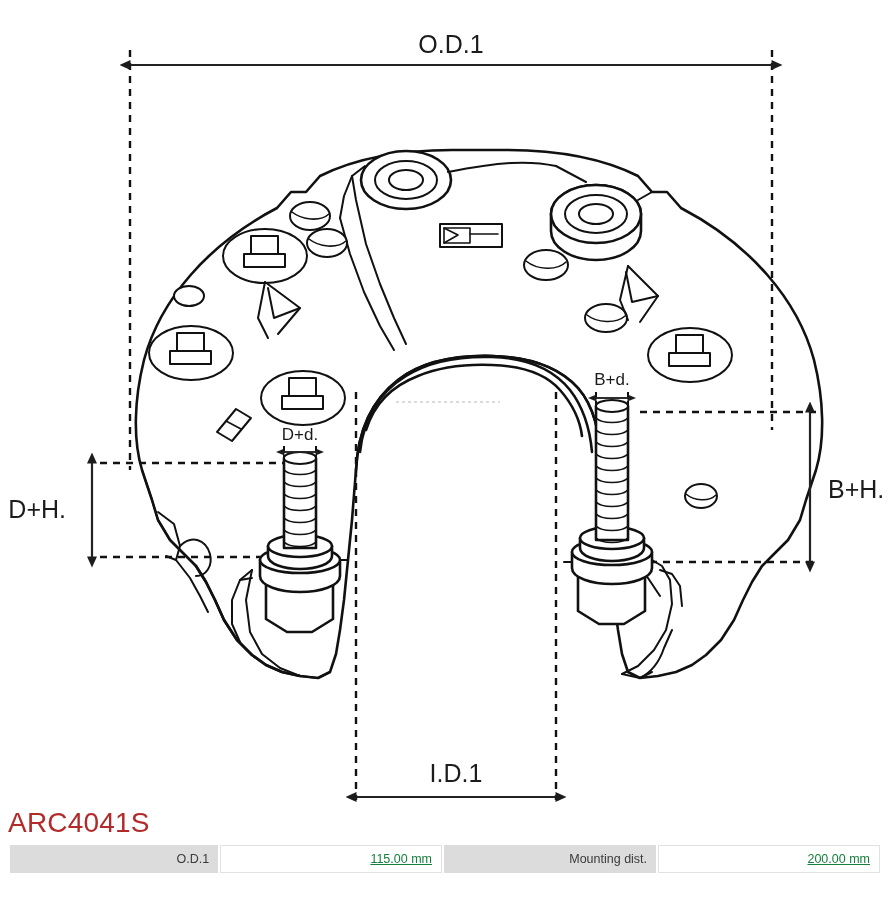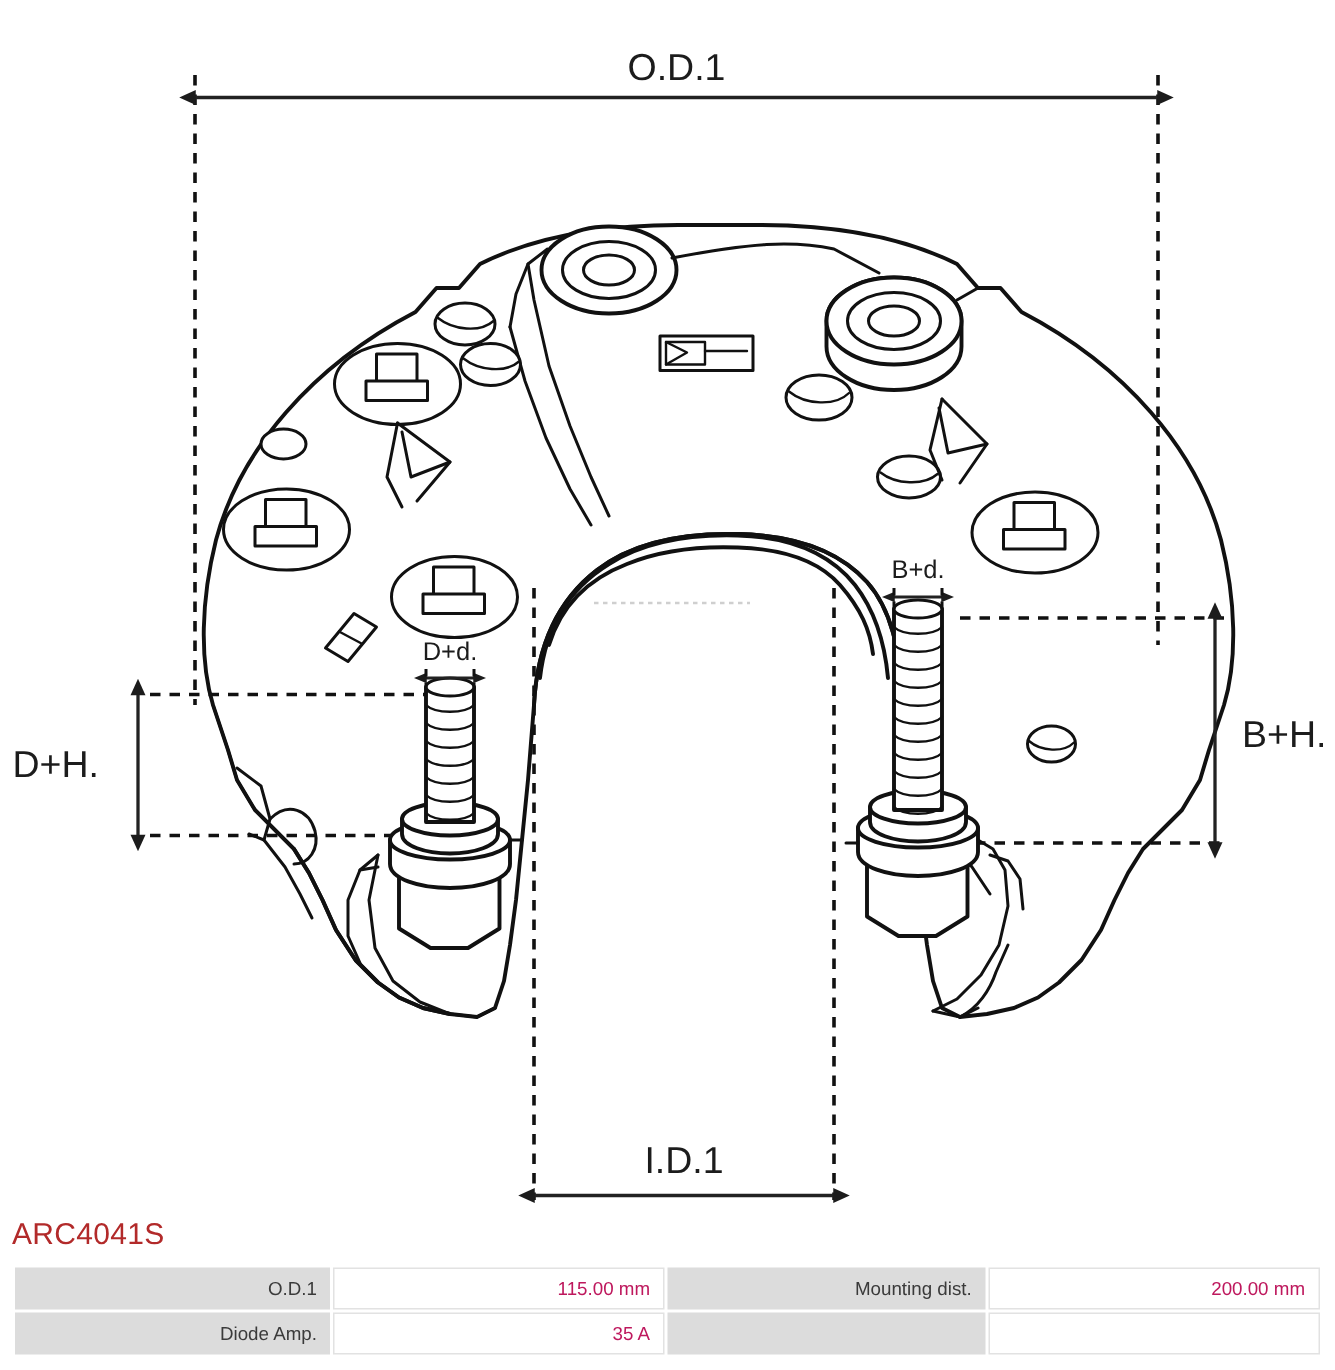--- a/index.html
+++ b/index.html
@@ -12,21 +12,21 @@
   }
   #root{position:relative;width:852px;height:913px;}
 
   
   #drawing-area{position:absolute;left:0;top:0;width:890px;height:805px;}
   #drawing-svg{display:block;width:890px;height:805px;}
 
   
   #part-number{
     position:absolute;left:8px;top:811px;
-    font-size:20px;letter-spacing:.2px;
+    font-size:28px;letter-spacing:.2px;
     font-weight:400;
     color:#b22a2a;
     line-height:24px;
     white-space:nowrap;
   }
 
   
   #spec-table{
     position:absolute;left:8px;top:843px;
     width:874px;
@@ -44,22 +44,23 @@
   td.cell-label{
     background:#dcdcdc;
     text-align:right;
     color:#3a3a3a;
     width:205px;
   }
   td.cell-value{
     background:#ffffff;
     border:1px solid #e2e2e2;
     text-align:right;
-    color:#be185d;
+    color:#15803d;
     width:215px;
+    text-decoration:underline;
   }
   td.cell-empty-label{background:#dcdcdc;width:205px;}
   td.cell-empty-value{background:#ffffff;border:1px solid #e2e2e2;width:215px;}
 </style>
 </head>
 <body>
 
 <div id="root">
 
   <div id="drawing-area">
@@ -340,22 +341,16 @@
   <div id="part-number">ARC4041S</div>
 
   <table id="spec-table">
     <tbody>
       <tr>
         <td class="cell-label">O.D.1</td>
         <td class="cell-value">115.00 mm</td>
         <td class="cell-label">Mounting dist.</td>
         <td class="cell-value">200.00 mm</td>
       </tr>
-      <tr>
-        <td class="cell-label">Diode Amp.</td>
-        <td class="cell-value">35 A</td>
-        <td class="cell-empty-label"></td>
-        <td class="cell-empty-value"></td>
-      </tr>
     </tbody>
   </table>
 
 </div>
 
 </body></html>

